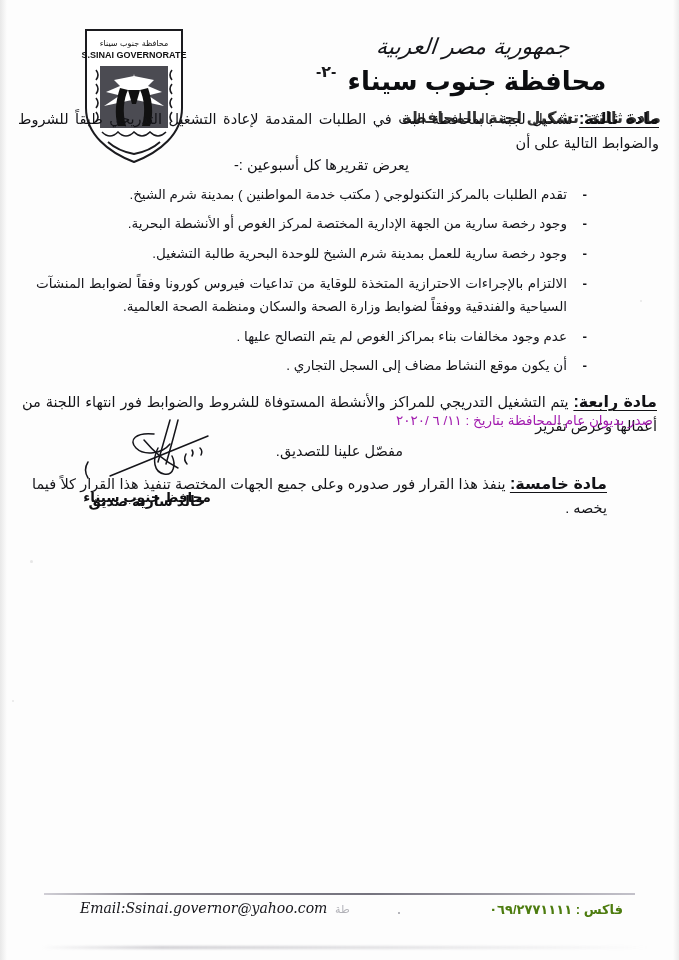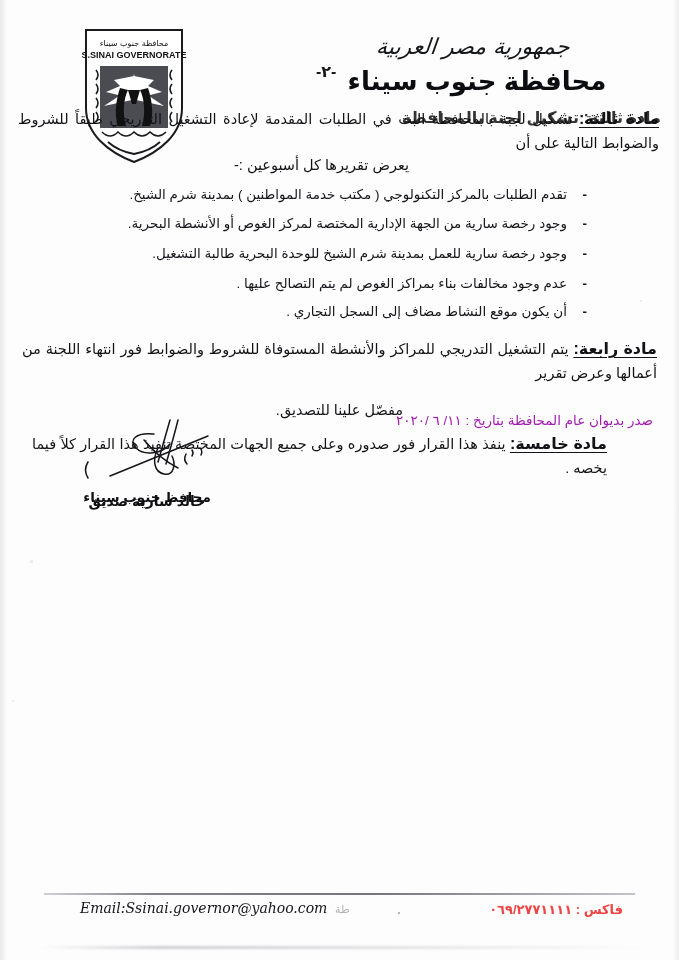--- a/index.html
+++ b/index.html
@@ -163,21 +163,21 @@
   ul.clauses li.tight { margin-bottom: 5px; }
 
   .art4 {
     margin-top: 12px;
     padding-right: 4px;
     padding-left: 4px;
   }
   .art4 .cont {
     display: block;
     text-align: center;
-    margin-top: 14px;
+    margin-top: 1px;
   }
   .art5 {
     margin-top: 8px;
     padding-right: 54px;
     padding-left: 14px;
   }
 
   .issue-line {
     position: absolute;
     right: 26px;
@@ -230,21 +230,21 @@
     height: 2px;
     background: linear-gradient(to right, #c9c7cf, #6f6d78 18%, #5d5b68 55%, #b9b7c1);
     opacity: .85;
   }
   .footer-fax {
     position: absolute;
     right: 56px;
     top: 902px;
     font-size: 13px;
     font-weight: bold;
-    color: #ef4444;
+    color: #4d7c0f;
     white-space: nowrap;
   }
   .footer-mid {
     position: absolute;
     left: 335px;
     top: 903px;
     font-size: 11px;
     color: #9a9aa2;
     opacity: .75;
   }
@@ -326,20 +326,21 @@
       <span class="art-label">مادة ثالثة:</span>
       <span>تشكيل لجنة بالمحافظة البت في الطلبات المقدمة لإعادة التشغيل التدريجي طبقاً للشروط والضوابط التالية على أن</span>
       <span class="ghost-overlay">مادة ثالثة: تشكيل لجنة بالمحافظة</span>
     </p>
     <div class="art3-trailer">يعرض تقريرها كل أسبوعين :-</div>
 
     <ul class="clauses">
       <li>تقدم الطلبات بالمركز التكنولوجي ( مكتب خدمة المواطنين ) بمدينة شرم الشيخ.</li>
       <li>وجود رخصة سارية من الجهة الإدارية المختصة لمركز الغوص أو الأنشطة البحرية.</li>
       <li>وجود رخصة سارية للعمل بمدينة شرم الشيخ للوحدة البحرية طالبة التشغيل.</li>
+      <li>الالتزام بالإجراءات الاحترازية المتخذة للوقاية من تداعيات فيروس كورونا وفقاً لضوابط المنشآت السياحية والفندقية ووفقاً لضوابط وزارة الصحة والسكان ومنظمة الصحة العالمية.</li>
       <li class="tight">عدم وجود مخالفات بناء بمراكز الغوص لم يتم التصالح عليها .</li>
       <li class="tight">أن يكون موقع النشاط مضاف إلى السجل التجاري .</li>
     </ul>
 
     <p class="para art4">
       <span class="art-label">مادة رابعة:</span>
       <span>يتم التشغيل التدريجي للمراكز والأنشطة المستوفاة للشروط والضوابط فور انتهاء اللجنة من أعمالها وعرض تقرير</span>
       <span class="cont">مفصّل علينا للتصديق.</span>
     </p>
 

